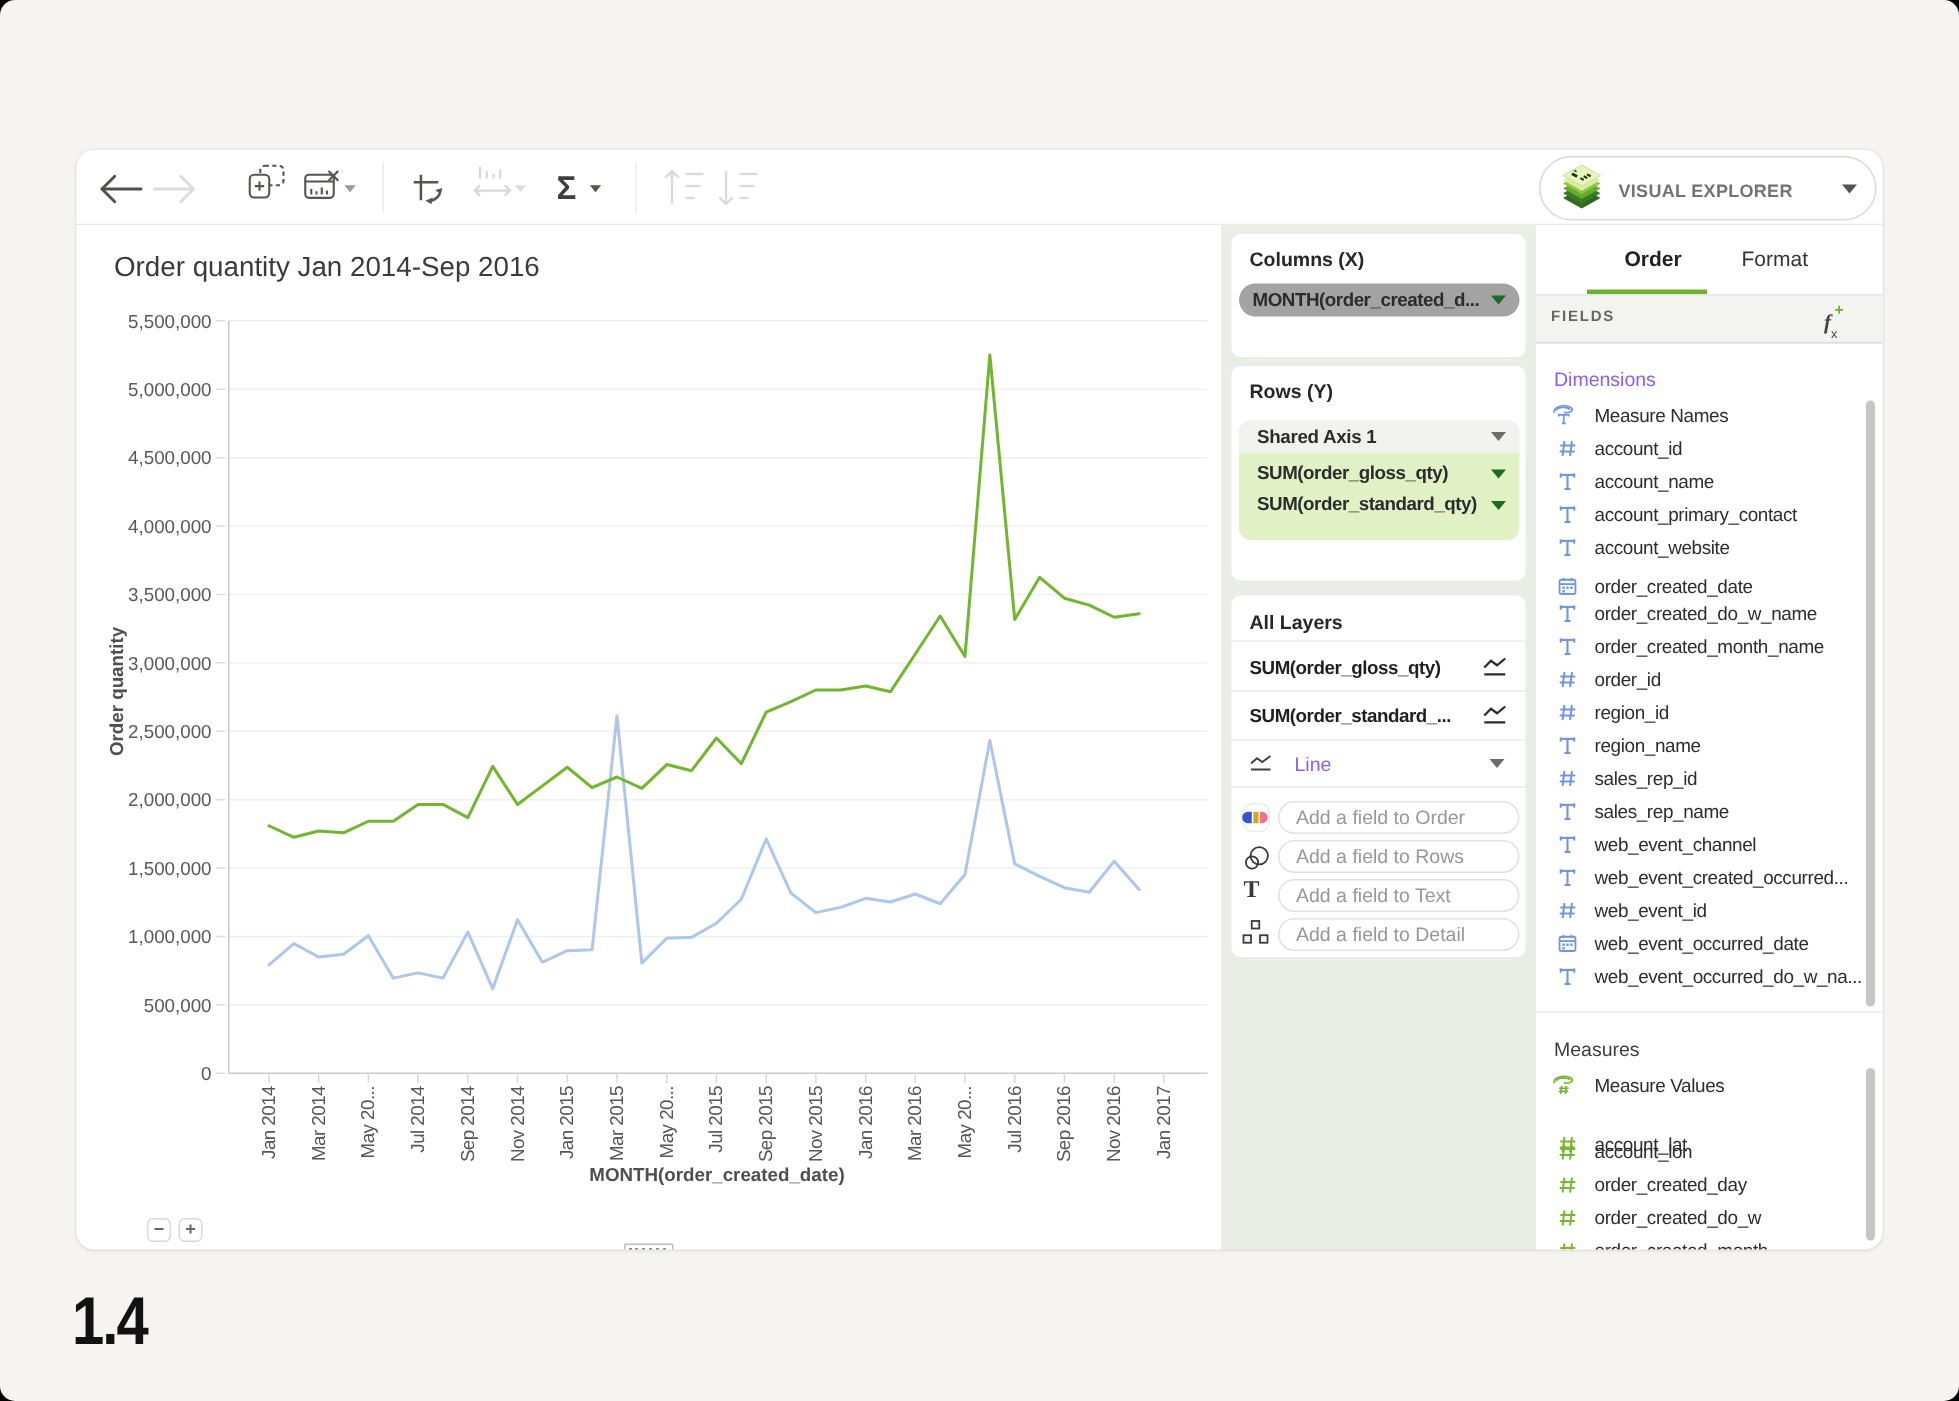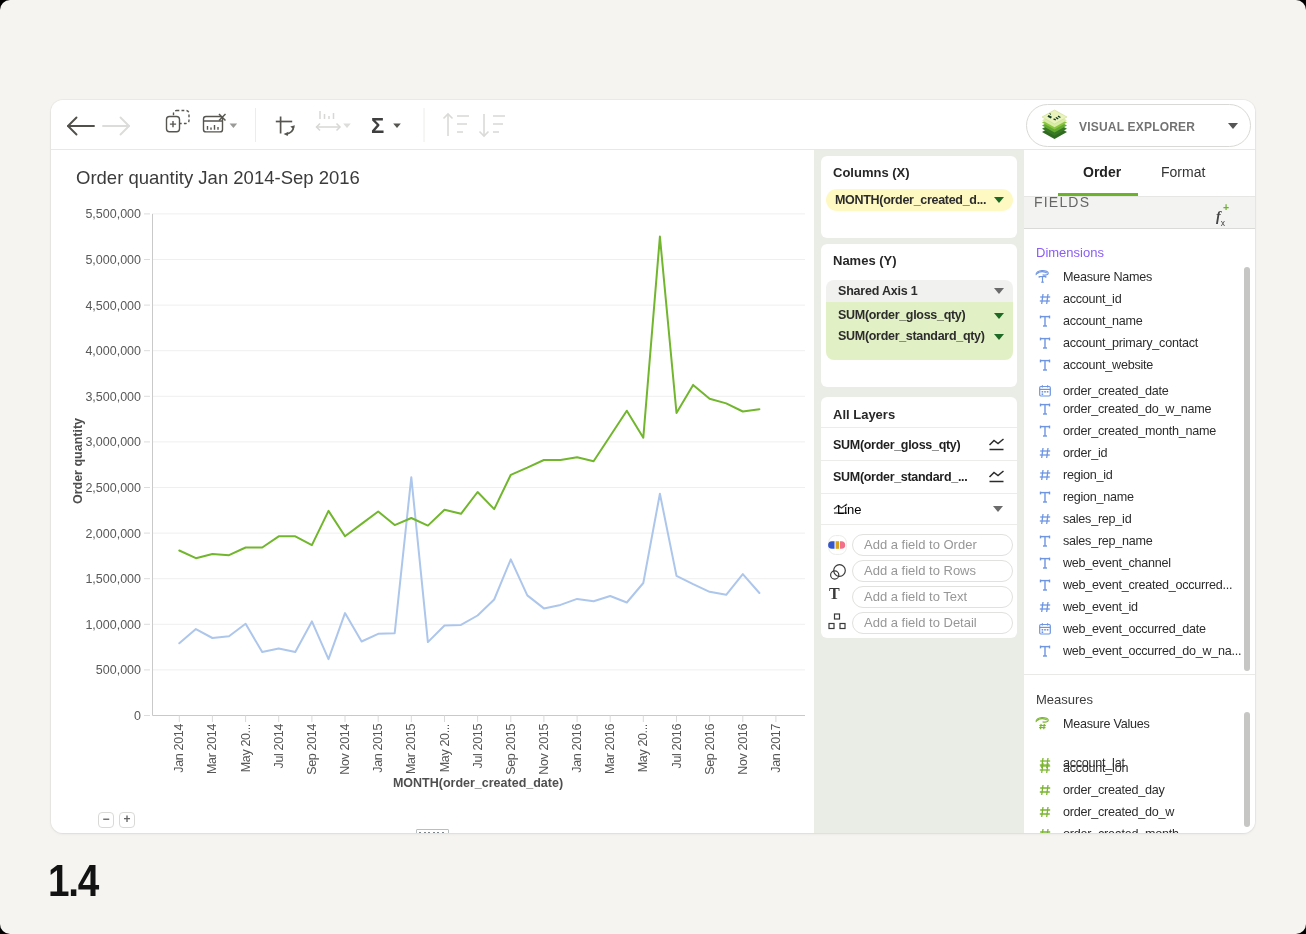--- a/index.html
+++ b/index.html
@@ -219,26 +219,26 @@
     <div class="tbtn" style="left:68px;top:662px">+</div>
     <div class="abs" style="left:365px;top:679px;width:33px;height:8px;border:1px solid #b9bfc1;border-radius:1px;background:#fff">
       <div style="height:2.5px;margin:1.5px 2px 0 2px;background:repeating-linear-gradient(90deg,#7e878c 0 2px,transparent 2px 4.6px)"></div>
     </div>
   </div>
 
   <div class="mid">
 
     <div class="mcard" style="top:6px;height:82px">
       <div class="mhead" style="top:9px">Columns (X)</div>
-      <div class="pill" style="top:33px;background:#fef9c3">MONTH(order_created_d...</div>
+      <div class="pill" style="top:33px;background:#a3a3a3">MONTH(order_created_d...</div>
       <div class="caret" style="left:173px;top:41px;border-top-color:#1d6a24"></div>
     </div>
 
     <div class="mcard" style="top:94px;height:143px">
-      <div class="mhead" style="top:9px">Names (Y)</div>
+      <div class="mhead" style="top:9px">Rows (Y)</div>
       <div class="abs" style="left:5px;top:36px;width:187px;height:22px;background:#f1f2ef;border-radius:8px 8px 0 0;
            font-size:12.5px;font-weight:bold;color:#2c2c2c;line-height:22px;padding-left:12px;letter-spacing:-0.2px">Shared Axis 1</div>
       <div class="caret" style="left:173px;top:44px;border-top-color:#6b6b6b"></div>
       <div class="abs" style="left:5px;top:58px;width:187px;height:58px;background:#e2f0c5;border-radius:0 0 8px 8px"></div>
       <div class="abs" style="left:17px;top:64px;font-size:12.5px;font-weight:bold;color:#2c2c2c;letter-spacing:-0.3px">SUM(order_gloss_qty)</div>
       <div class="caret" style="left:173px;top:69px;border-top-color:#1d6a24"></div>
       <div class="abs" style="left:17px;top:85px;font-size:12.5px;font-weight:bold;color:#2c2c2c;letter-spacing:-0.3px">SUM(order_standard_qty)</div>
       <div class="caret" style="left:173px;top:90px;border-top-color:#1d6a24"></div>
     </div>
 
@@ -260,21 +260,21 @@
               <line x1="1.5" y1="11.5" x2="15.5" y2="11.5"></line>
             </g>
           </svg>
       <div class="divl" style="top:96px"></div>
       <svg class="abs" style="left:12px;top:106px" width="15" height="12" viewBox="0 0 15 12">
         <g stroke="#3f3f3f" stroke-width="1.3" fill="none">
               <path d="M1 6 L5 2.5 L8.5 5 L14 1"></path>
               <line x1="1" y1="10" x2="14" y2="10"></line>
             </g>
           </svg>
-      <div class="abs" style="left:16px;top:105px;font-size:13px;color:#000000">Line</div>
+      <div class="abs" style="left:42px;top:105px;font-size:13px;color:#8b5cf6">Line</div>
       <div class="caret" style="left:172px;top:109px;border-top-color:#6b6b6b"></div>
       <div class="divl" style="top:127px"></div>
 
       <svg class="abs" style="left:7px;top:138px" width="19" height="20" viewBox="0 0 19 20">
         <rect x="0.6" y="0.6" width="17.8" height="18.8" rx="7" fill="#fff" stroke="#ebebe9" stroke-width="1"></rect>
         <path d="M3.5 6.2 h2.6 v7.6 h-2.6 a2.6 2.6 0 0 1 0 -7.6 z" fill="#3457cc" stroke="none" transform="translate(0.4,0)"></path>
         <rect x="7.6" y="6.2" width="3.4" height="7.6" fill="#d9a521"></rect>
         <path d="M12 6.2 h1.4 a3.8 3.8 0 0 1 0 7.6 h-1.4 z" fill="#f2708a"></path>
       </svg>
       <div class="inpill" style="top:137px">Add a field to Order</div>
@@ -297,21 +297,21 @@
       <div class="inpill" style="top:215px">Add a field to Detail</div>
     </div>
 
   </div>
 
   <div class="rightp">
     <span class="abs" style="left:59px;top:14px;font-size:14px;font-weight:bold;color:#222">Order</span>
     <span class="abs" style="left:137px;top:14px;font-size:14px;color:#333">Format</span>
     <div class="abs" style="left:34px;top:43px;width:80px;height:3px;background:#6cb32b"></div>
     <div class="abs" style="left:0;top:46px;width:231px;height:33px;background:#f3f3f1;border-top:1px solid #e6e6e4;border-bottom:1px solid #dadad8"></div>
-    <span class="abs" style="left:10px;top:44px;font-size:14px;font-weight:normal;letter-spacing:1.2px;color:#666">FIELDS</span>
+    <span class="abs" style="left:10px;top:56px;font-size:10px;font-weight:bold;letter-spacing:1.2px;color:#666">FIELDS</span>
     <span class="abs" style="left:192px;top:55px;font-size:14px;color:#444"><i style="font-family:'Liberation Serif',serif;font-weight:bold">f</i><sub style="font-size:8.5px;position:relative;top:2px;left:0px">x</sub><sup style="font-size:10.5px;color:#6cb32b;font-weight:bold;position:relative;left:-2px;top:-4px">+</sup></span>
     <span class="abs" style="left:12px;top:95px;font-size:13px;color:#8b5cf6">Dimensions</span>
     <div class="fi" style="top:116px">
           <span class="fic" style="left:11px;top:3px"><svg width="15" height="15" viewBox="0 0 15 15">
               <g stroke="#6e95e2" stroke-width="1.15" fill="none">
                 <path d="M1.2 6.2 C0.6 3.6 3.2 1.6 7.0 1.5 C10.8 1.4 13.6 2.9 13.2 4.4 C12.9 5.8 10.2 6.3 7.6 5.9"></path>
                 <path d="M2.6 4.9 C2.6 3.5 4.6 2.6 7.2 2.6 C9.8 2.6 11.6 3.4 11.5 4.3"></path>
                 <line x1="4.2" y1="7.6" x2="10.8" y2="7.6"></line>
                 <line x1="7.5" y1="7.6" x2="7.5" y2="13.2"></line>
                 <line x1="4.2" y1="6.9" x2="4.2" y2="8.7"></line>

